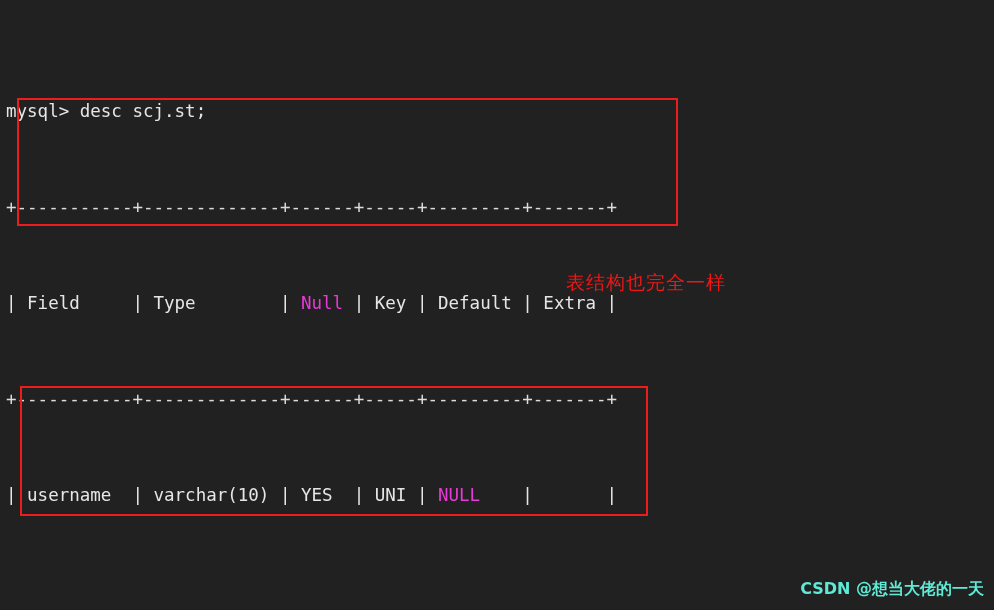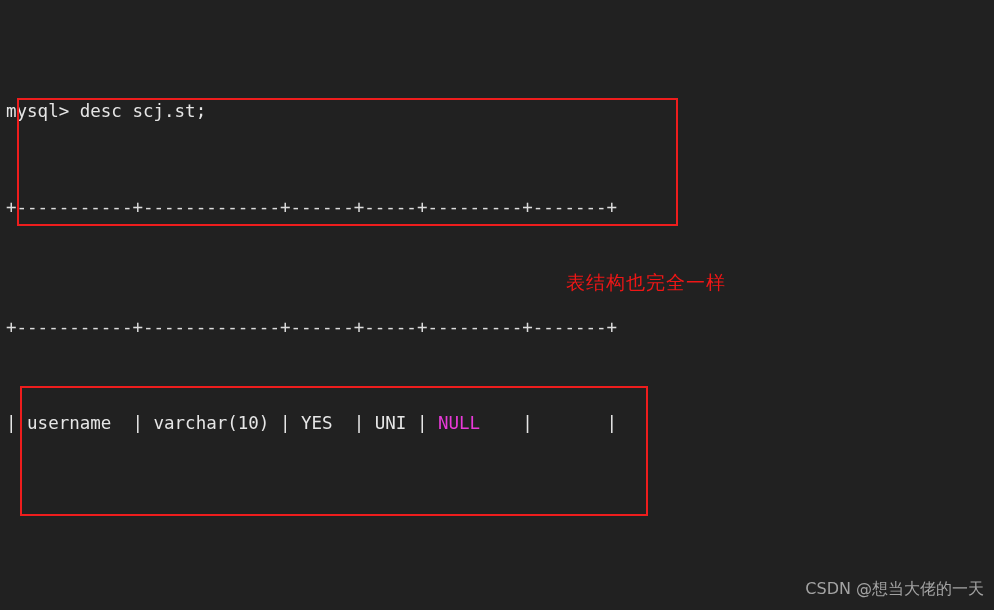--- a/index.html
+++ b/index.html
@@ -58,38 +58,40 @@
     font-family: "DejaVu Sans", "Liberation Sans", sans-serif;
     font-size: 19px;
     letter-spacing: 1px;
     white-space: nowrap;
   }
 
   .watermark {
     position: absolute;
     right: 10px;
     bottom: 9px;
-    color: #a3a3a3;
+    color: #5eead4;
     font-family: "DejaVu Sans", "Liberation Sans", sans-serif;
     font-size: 16px;
     white-space: nowrap;
+    font-weight: bold;
   }
 </style>
 </head>
 <body>
 
 <div id="terminal">
 
   <div class="console">
 
     
     <div class="line"><span>mysql&gt; </span><span>desc scj.st;</span></div>
 
     <div class="line rule">+-----------+-------------+------+-----+---------+-------+</div>
 
+    <div class="line"><span>| Field     | Type        | </span><span class="magenta">Null</span><span> | Key | Default | Extra |</span></div>
 
     <div class="line rule">+-----------+-------------+------+-----+---------+-------+</div>
 
     <div class="line"><span>| username  | varchar(10) | YES  | UNI | </span><span class="magenta">NULL</span><span>    |       |</span></div>
     
     
     
 
     
 

